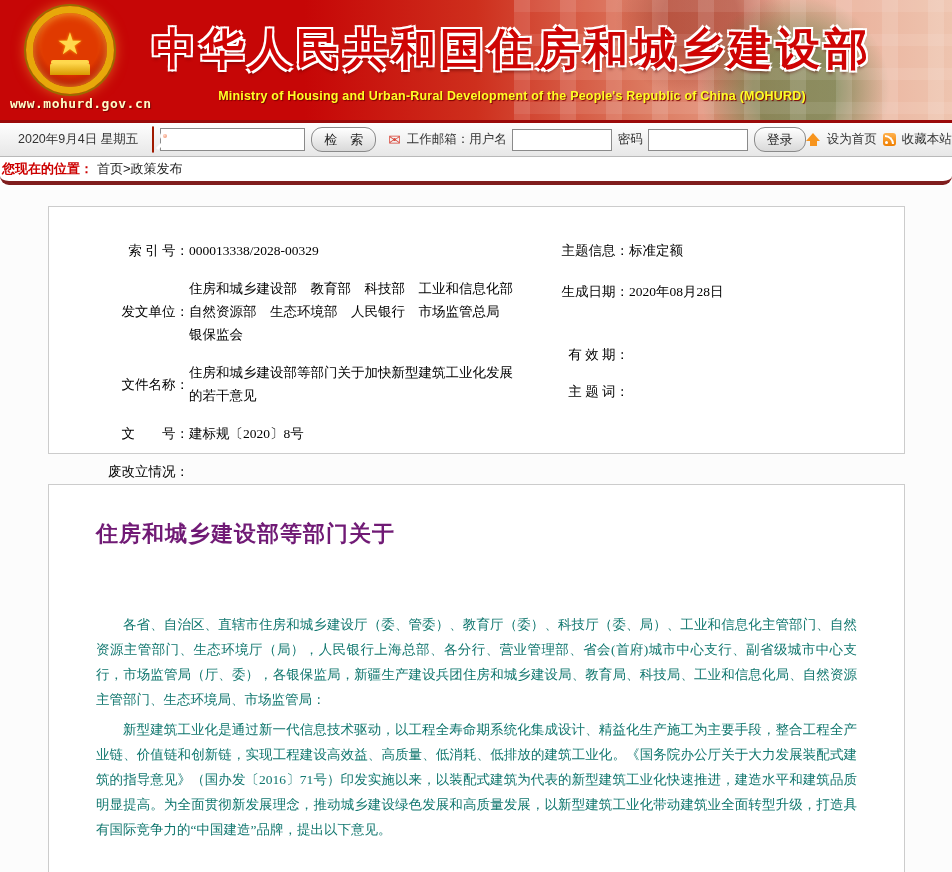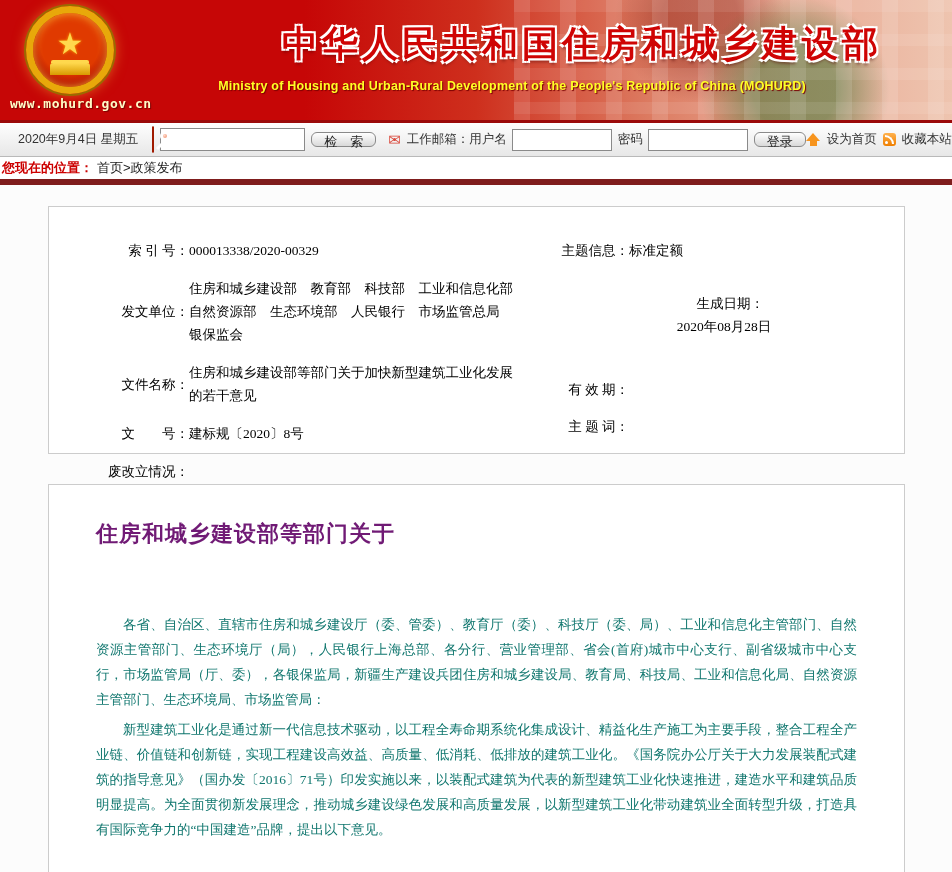--- a/index.html
+++ b/index.html
@@ -29,23 +29,22 @@
     box-shadow: 0 0 0 2px #9a6b00, inset 0 0 10px rgba(255,210,60,.8), 0 0 14px rgba(255,200,60,.55);
     position:relative;
   }
   .emblem .star { position:absolute; left:0; right:0; top:16px; color:#ffd84d; font-size:30px; line-height:30px; text-shadow:0 0 3px #ffb400; }
   .emblem .gate { position:absolute; left:50%; bottom:12px; transform:translateX(-50%); width:40px; height:12px;
     background:linear-gradient(#ffd84d,#d89a00); border-radius:3px 3px 0 0; box-shadow:0 -4px 0 -1px #ffd84d; }
   .site-url { margin-top:2px; color:#fffbc8; font-weight:bold; font-size:13px; letter-spacing:.5px;
     font-family:"DejaVu Sans Mono", monospace; text-shadow:1px 1px 1px #7a0000; }
   .header-titles { position:absolute; left:142px; top:20px; width:740px; text-align:center; }
   .header-title {
-    font-size:36px; font-weight:bold; color:#cf0404; letter-spacing:4px; white-space:nowrap;
+    font-size:44px; font-weight:bold; color:#cf0404; letter-spacing:4px; white-space:nowrap;
     text-shadow:-2px -2px 0 #fff, 2px -2px 0 #fff, -2px 2px 0 #fff, 2px 2px 0 #fff, 0 4px 3px rgba(80,0,0,.45);
-    text-align:right;
   }
   .header-subtitle { margin-top:10px; font-size:12.5px; font-weight:bold; color:#ffff26; letter-spacing:.2px;
     text-shadow:1px 1px 1px #7a0000; }
   .header-stripe { height:3px; background:#9b0a0a; }
 
   
   .toolbar {
     height:34px; display:flex; align-items:center;
     background:linear-gradient(#fefefe,#e7e7e7); border-bottom:1px solid #b9b9b9;
     font-size:12.5px; color:#333; padding:12px 10px;
@@ -53,57 +52,57 @@
   .tb-date { margin-left:8px; white-space:nowrap; }
   .search-btn-red {
     width:30px; height:27px; margin-left:14px; border:1px solid #a01a00; border-radius:2px;
     background:linear-gradient(#ef6a4d,#c92c10); position:relative; cursor:pointer;
   }
   .mag { position:absolute; left:7px; top:4px; width:10px; height:10px; border:3px solid #fff; border-radius:50%;
     background:radial-gradient(circle at 35% 35%, #ffd9c9, #e86); }
   .mag::after { content:""; position:absolute; left:-5px; top:9px; width:3px; height:7px; background:#fff; transform:rotate(45deg); }
   .tb-search-input { width:145px; height:23px; margin-left:6px; border:1px solid #8a8a8a; background:#fff; padding:0 4px; font-size:12px; }
   .tb-btn {
-    height:15px; margin-left:6px; padding:0 12px; border:1px solid #8a8a8a; border-radius:6px;
+    height:25px; margin-left:6px; padding:0 12px; border:1px solid #8a8a8a; border-radius:11px;
     background:linear-gradient(#ffffff,#d9d9d9); font-size:13px; color:#222; cursor:pointer; white-space:nowrap;
   }
   .envelope-icon { margin-left:12px; font-size:15px; color:#d9483b; line-height:1; }
   .tb-label { margin-left:6px; white-space:nowrap; }
   .tb-small-input { width:100px; height:22px; margin-left:5px; border:1px solid #8a8a8a; background:#fff; padding:0 4px; font-size:12px; }
   .tb-right { margin-left:auto; display:flex; align-items:center; gap:6px; }
   .home-icon { position:relative; width:15px; height:13px; display:inline-block; }
   .home-icon::before { content:""; position:absolute; left:0; top:0; border-left:7.5px solid transparent; border-right:7.5px solid transparent; border-bottom:8px solid #f7941d; }
   .home-icon::after { content:""; position:absolute; left:4px; top:8px; width:7px; height:5px; background:#f7941d; }
   .rss-icon { position:relative; width:13px; height:13px; display:inline-block; background:linear-gradient(#ffb14d,#ef7f00); border-radius:3px; }
   .rss-icon::before { content:""; position:absolute; left:2px; top:2px; width:7px; height:7px;
     border-top:2px solid #fff; border-right:2px solid #fff; border-top-right-radius:9px; }
   .rss-icon::after { content:""; position:absolute; left:2px; bottom:2px; width:3px; height:3px; border-radius:50%; background:#fff; }
   .tb-link { color:#333; cursor:pointer; white-space:nowrap; }
 
   
-  .breadcrumb { height:28px; display:flex; align-items:center; background:#fff; border-bottom:6px solid #7f1d1d; font-size:13px; }
+  .breadcrumb { height:28px; display:flex; align-items:center; background:#fff; border-bottom:4px solid #7f1d1d; font-size:13px;border-radius:9px; }
   .bc-label { color:#cc0000; font-weight:bold; margin-left:2px; }
   .bc-path { color:#222; margin-left:4px; cursor:pointer; }
 
   
   .lower { background:#fcfcfc; padding-top:21px; height:100%; }
   .panel { width:857px; margin:0 auto 0 48px; background:#fff; border:1px solid #ccc; }
 
   
   .meta-panel { height:248px; padding:32px 0 0 28px; font-family:"Liberation Serif", serif; font-size:13.5px; color:#000; }
   .meta-grid { display:flex; }
   .meta-left { width:472px; }
   .meta-right { width:350px; }
   .meta-row { display:flex; align-items:center; margin-bottom:15px; line-height:23px; }
   .meta-row .lbl { width:112px; text-align:right; white-space:nowrap; flex:none; }
   .meta-left .val { width:332px; }
   .meta-right .lbl { width:80px; }
   .meta-right .val { flex:1; }
-  .mr-gap1 { margin-bottom:30px; }
-  .mr-gap2 { margin-bottom:40px;flex-direction:column; }
+  .mr-gap1 { margin-bottom:18px; }
+  .mr-gap2 { margin-bottom:40px; }
   .mr-gap3 { margin-bottom:14px; }
 
   
   .doc-panel { margin-top:30px; min-height:600px; padding:30px 47px 40px; font-family:"Liberation Serif", serif; }
   .doc-title { text-align:left; font-size:22px; font-weight:bold; line-height:37px; color:#701a75; letter-spacing:1px; }
   .doc-body { margin-top:60px; }
   .doc-body p { font-size:13.5px; line-height:25px; color:#0f766e; text-align:justify; text-indent:2em; margin-bottom:5px; }
 </style>
 </head>
 <body>
@@ -149,21 +148,21 @@
   <span class="bc-path">首页&gt;政策发布</span>
 </div>
 
 <div class="lower">
 
   <div class="panel meta-panel">
     <div class="meta-grid">
       <div class="meta-left">
         <div class="meta-row">
           <span class="lbl">索 引 号：</span>
-          <span class="val">000013338/2020-00329</span>
+          <span class="val">000013338/2028-00329</span>
         </div>
         <div class="meta-row">
           <span class="lbl">发文单位：</span>
           <span class="val">住房和城乡建设部　教育部　科技部　工业和信息化部　自然资源部　生态环境部　人民银行　市场监管总局　银保监会</span>
         </div>
         <div class="meta-row">
           <span class="lbl">文件名称：</span>
           <span class="val">住房和城乡建设部等部门关于加快新型建筑工业化发展的若干意见</span>
         </div>
         <div class="meta-row">

